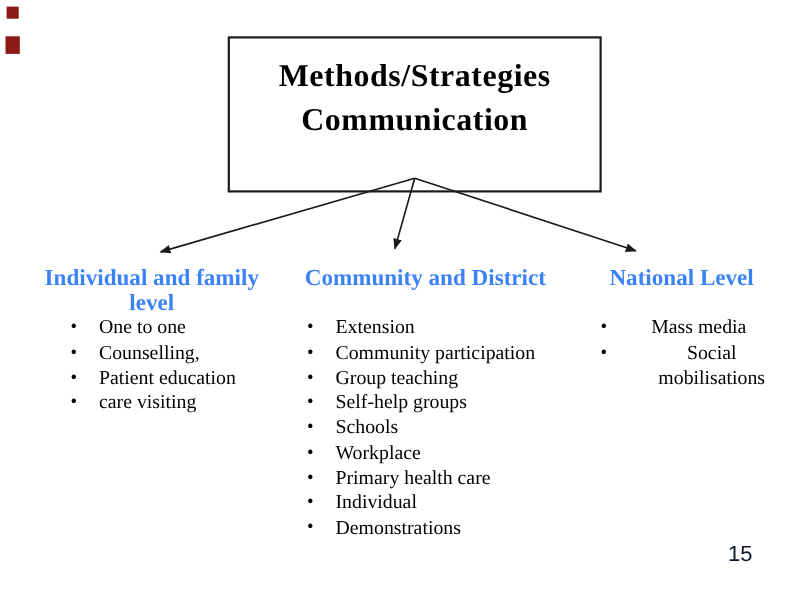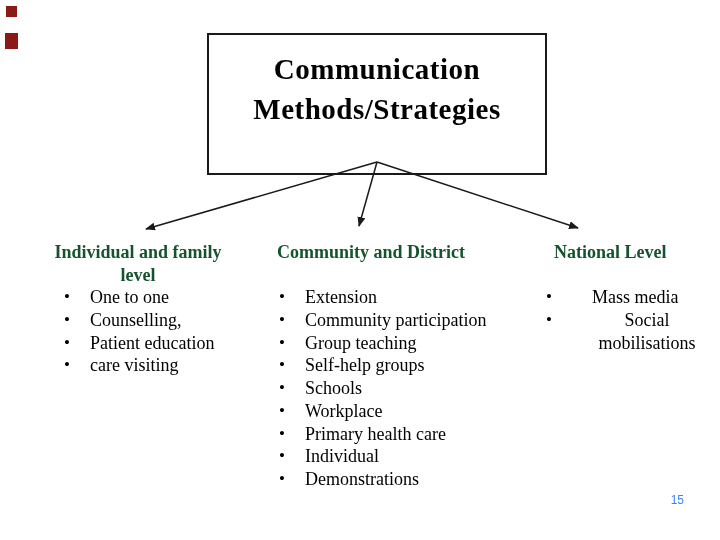--- a/index.html
+++ b/index.html
@@ -21,52 +21,52 @@
   .title-line{
     font-weight:bold;font-size:29px;line-height:40px;color:#000;
     letter-spacing:0.5px;
   }
 
   
   .arrows{position:absolute;left:0;top:0;width:720px;height:540px;pointer-events:none;}
 
   
   .col-header{
-    position:absolute;font-weight:bold;font-size:18px;line-height:23px;color:#14532d;
+    position:absolute;font-weight:bold;font-size:21px;line-height:23px;color:#3b82f6;
     white-space:nowrap;
   }
   .col-header-left{left:40px;top:241px;width:196px;text-align:center;white-space:normal;}
   .col-header-mid{left:277px;top:241px;}
   .col-header-right{left:554px;top:241px;}
 
   .blist{position:absolute;list-style:none;margin:0;padding:0;}
   .blist-left{left:64px;top:286px;}
   .blist-mid{left:279px;top:286px;}
   .blist-right{left:546px;top:286px;}
   .blist li{display:flex;align-items:flex-start;font-size:18px;line-height:22.75px;}
   .blist .dot{width:26px;flex:0 0 26px;text-align:left;font-size:17px;}
   .blist .txt{display:block;text-align:center;}
   .blist-right .txt{max-width:110px;margin-left:20px;}
 
   .page-number{
     position:absolute;left:640px;top:493px;width:44px;text-align:right;
-    font-family:"Liberation Sans", sans-serif;font-size:12px;color:#3b82f6;
+    font-family:"Liberation Sans", sans-serif;font-size:20px;color:#0f172a;
   }
 </style>
 </head>
 <body>
 
 <div class="slide">
 
   <div class="deco deco-1"></div>
   <div class="deco deco-2"></div>
 
   <div class="title-box">
+    <div class="title-line">Methods/Strategies</div>
     <div class="title-line">Communication</div>
-    <div class="title-line">Methods/Strategies</div>
   </div>
 
   <svg class="arrows" viewBox="0 0 720 540" xmlns="http://www.w3.org/2000/svg">
     <defs>
       <marker id="ah" markerWidth="12" markerHeight="10" refX="9" refY="4" orient="auto" markerUnits="userSpaceOnUse">
         <path d="M0,0 L10,4 L0,8 Z" fill="#1a1a1a"></path>
       </marker>
     </defs>
     <line x1="377" y1="162" x2="146" y2="229" stroke="#1a1a1a" stroke-width="1.5" marker-end="url(#ah)"></line>
     <line x1="377" y1="162" x2="359" y2="226" stroke="#1a1a1a" stroke-width="1.5" marker-end="url(#ah)"></line>

